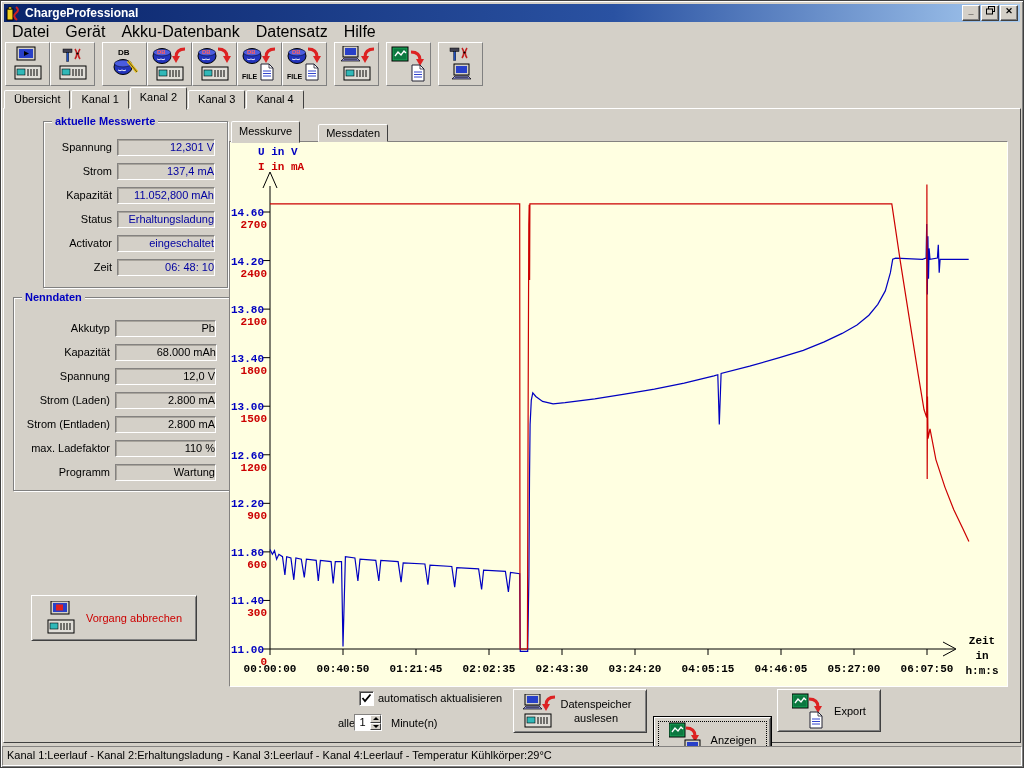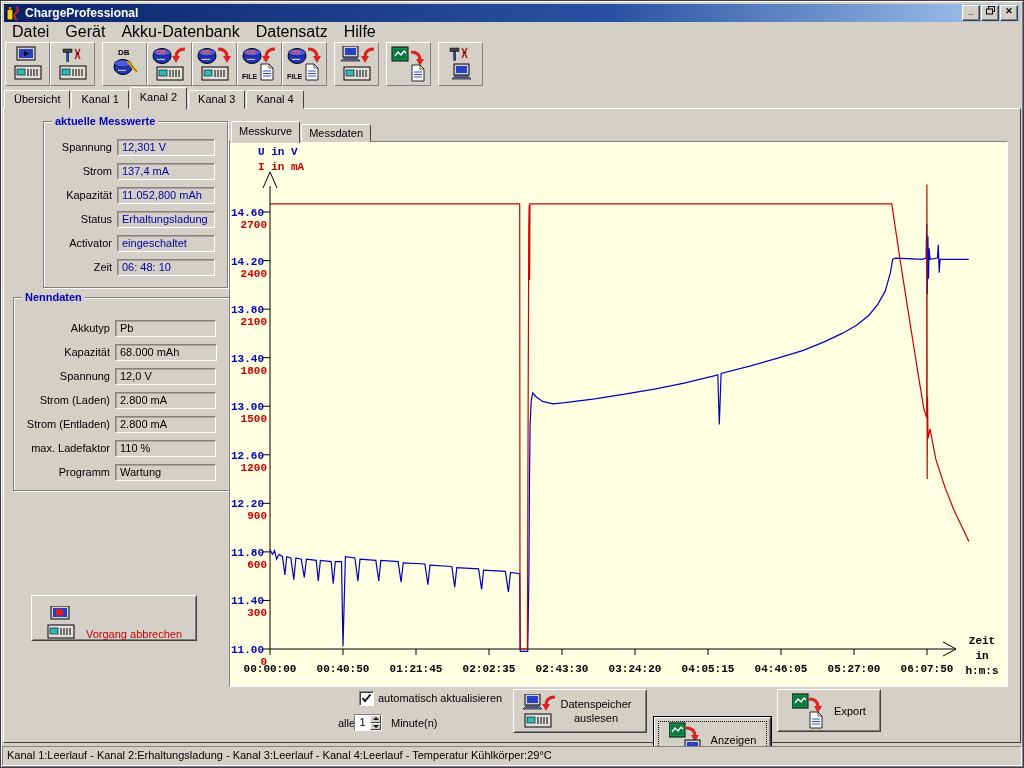--- a/index.html
+++ b/index.html
@@ -34,31 +34,31 @@
   .ktab.active{height:21px;line-height:19px;z-index:5;margin-bottom:-1px;}
   #clientpanel{position:absolute;left:2px;top:107px;right:2px;bottom:24px;
        border:1px solid;border-color:#fff #404040 #404040 #fff;}
   
   .groupbox{position:absolute;border:1px solid #808080;box-shadow:inset 1px 1px 0 #fff,1px 1px 0 #fff;}
   .gb-legend{position:absolute;top:-7px;left:8px;background:#d4d0c8;padding:0 3px;color:#0000c0;font-weight:bold;}
   .mrow{position:absolute;left:0;right:0;height:18px;display:flex;align-items:center;}
   .mlabel{text-align:right;margin-right:5px;}
   .mfield{height:17px;background:#d4d0c8;border:1px solid;border-color:#848280 #fff #fff #848280;
        box-shadow:inset 1px 1px 0 #a8a49c;
-       padding:1px 0 0 4px;box-sizing:border-box;overflow:hidden;white-space:nowrap;}
+       padding:1px 0 0 4px;box-sizing:border-box;overflow:hidden;white-space:nowrap;text-align:right;}
   .blueval{color:#0000a0;}
   
   .btn{background:#d4d0c8;border:1px solid;border-color:#fff #404040 #404040 #fff;
        box-shadow:inset 1px 1px 0 #d4d0c8, inset -1px -1px 0 #808080;
        display:flex;align-items:center;justify-content:center;position:absolute;box-sizing:border-box;}
-  #btn-abort{left:30px;top:594px;width:166px;height:46px;align-items:flex-end;}
+  #btn-abort{left:30px;top:594px;width:166px;height:46px;}
   #btn-abort span{color:#cc0000;margin-left:8px;}
   
   #viewtabs{position:absolute;left:230px;top:120px;height:21px;display:flex;align-items:flex-end;z-index:4;}
-  .vtab{height:16px;line-height:16px;padding:0 7px;background:#d4d0c8;margin-right:1px;
+  .vtab{height:16px;line-height:16px;padding:0 7px;background:#d4d0c8;margin-right:18px;
        border:1px solid;border-color:#fff #404040 transparent #fff;
        border-top-left-radius:2px;border-top-right-radius:2px;}
   .vtab.active{height:20px;line-height:18px;z-index:5;margin-bottom:-1px;}
   #chartpanel{position:absolute;left:228px;top:140px;width:779px;height:546px;background:#ffffe1;
        border:1px solid;border-color:#848280 #fff #fff #848280;box-sizing:border-box;}
   #chart-svg text{font:bold 11px "Liberation Mono",monospace;}
   
   #chk-auto{position:absolute;left:358px;top:690px;width:13px;height:13px;background:#fff;
        border:1px solid;border-color:#848280 #fff #fff #848280;box-shadow:inset 1px 1px 0 #404040;}
   #chk-auto svg{position:absolute;left:1px;top:1px;}

